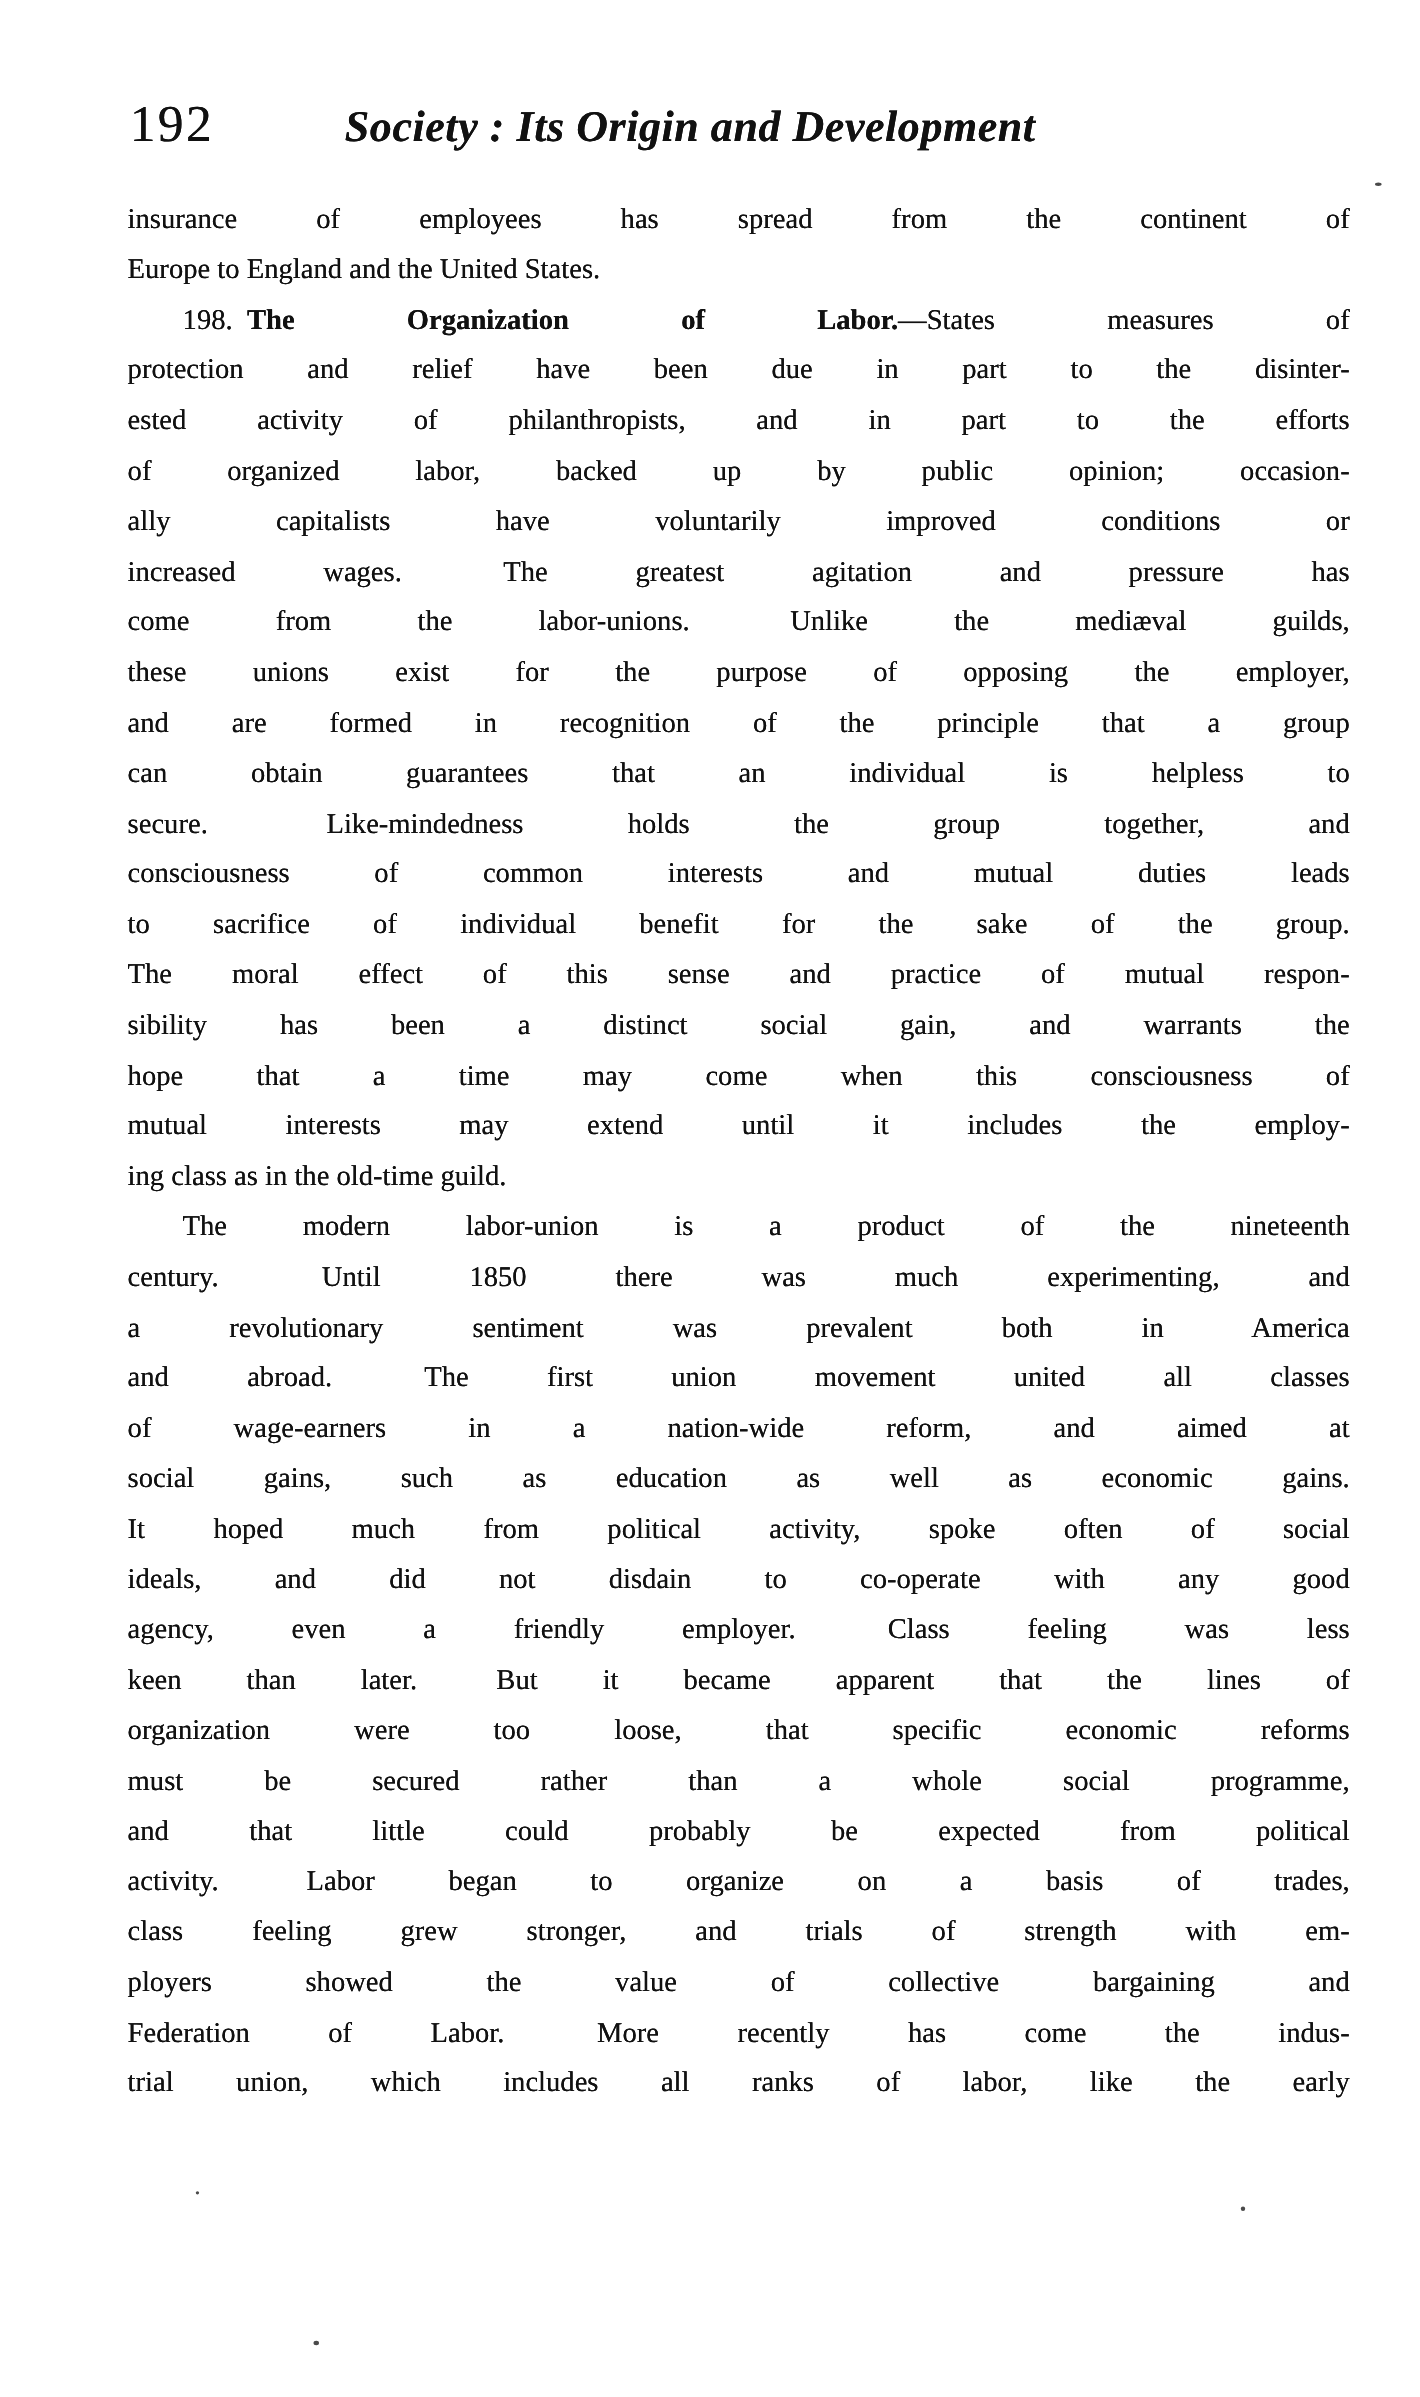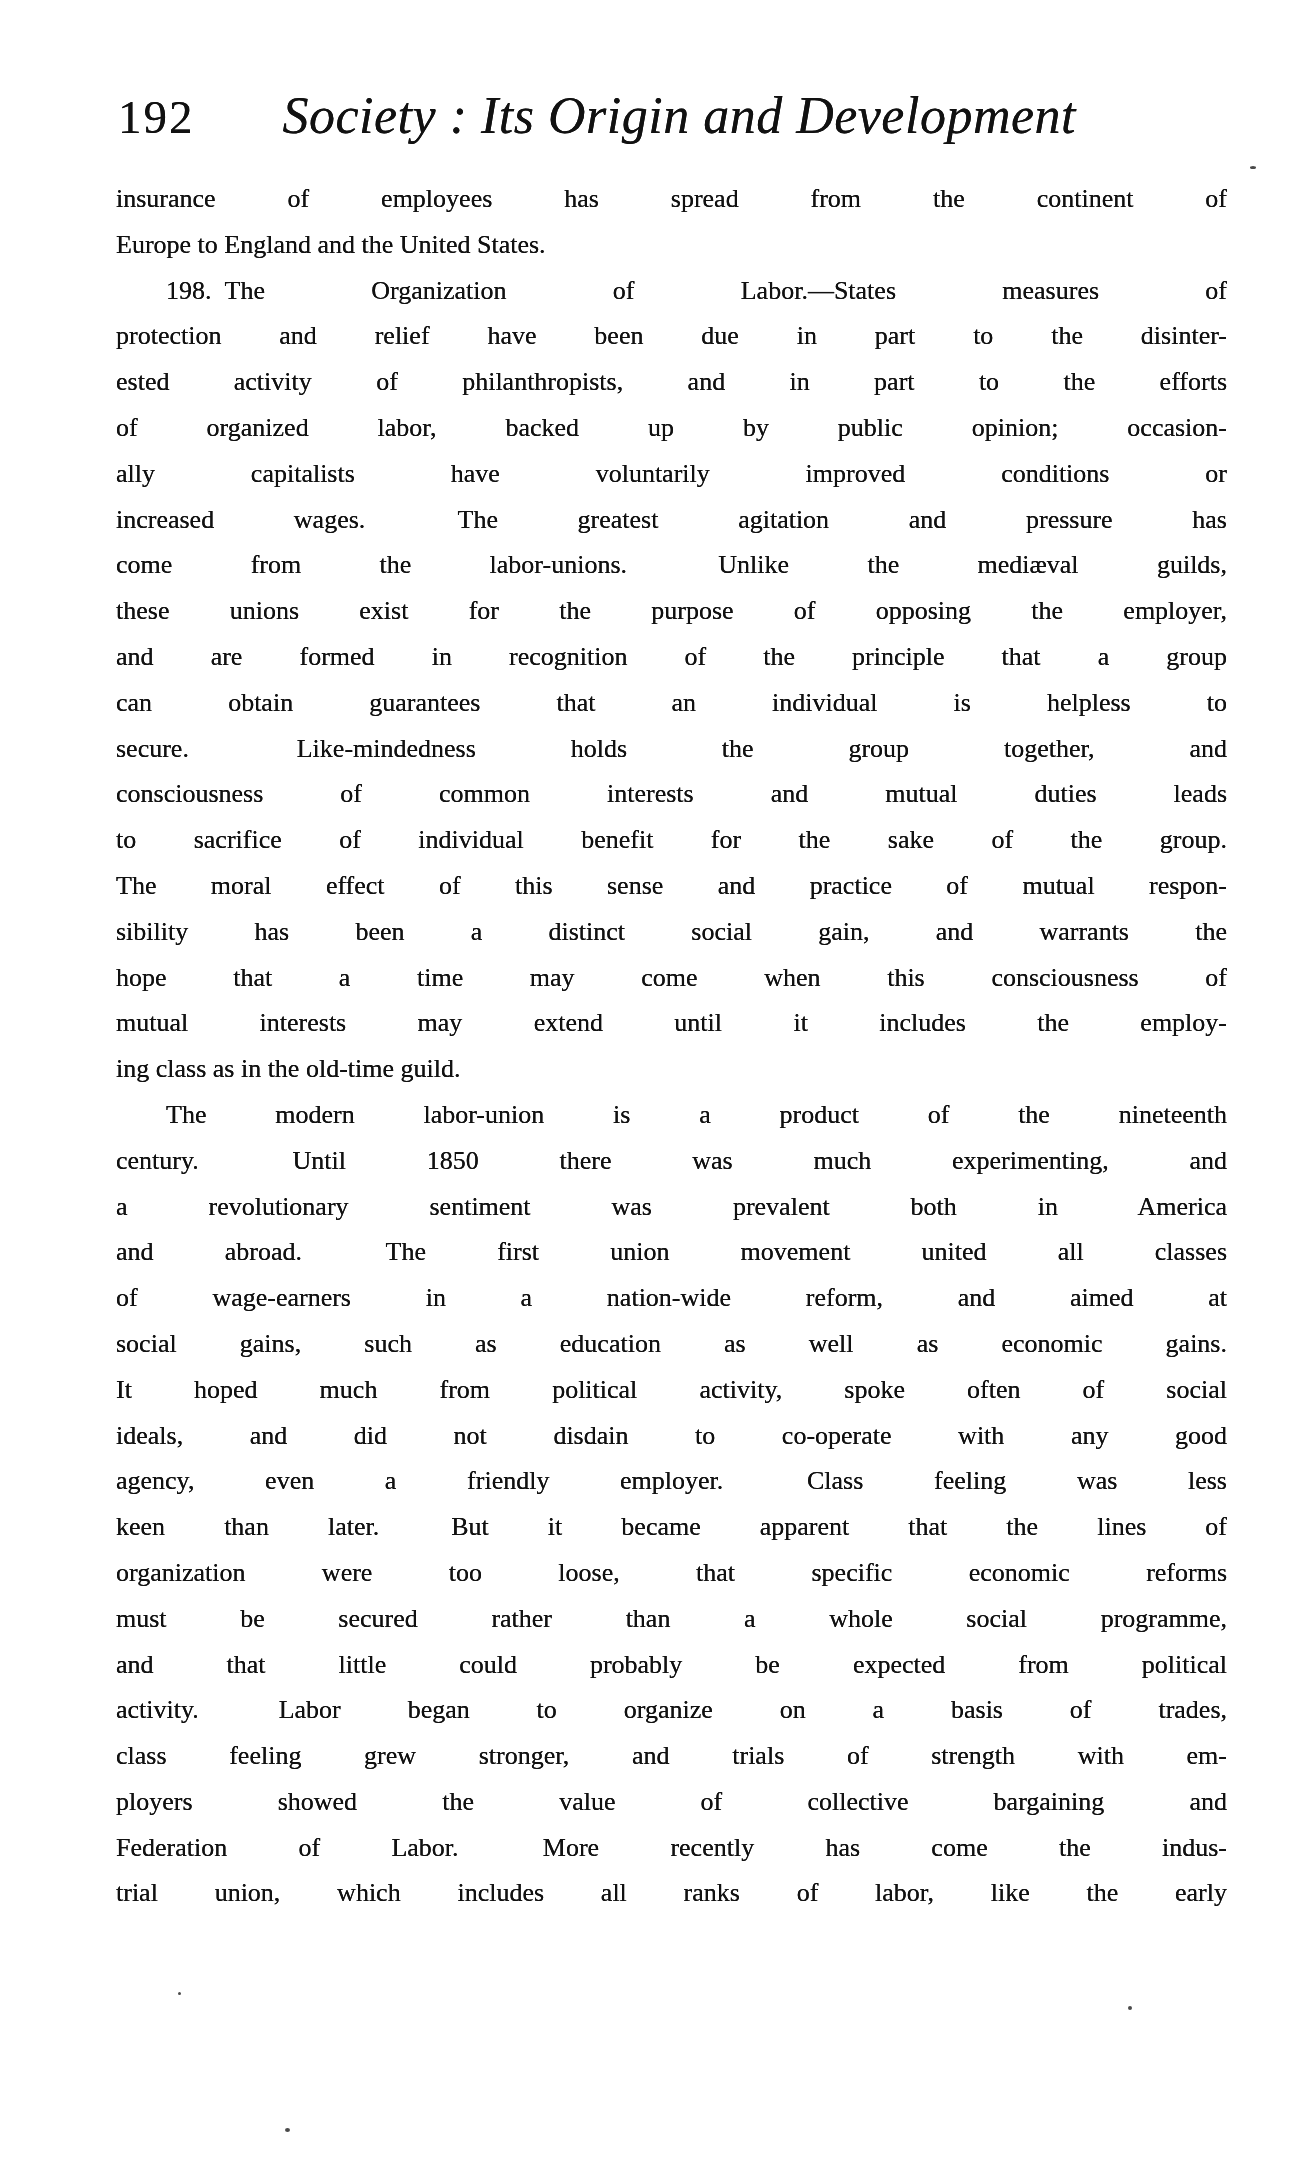--- a/index.html
+++ b/index.html
@@ -24,24 +24,24 @@
     text-shadow: 0 0 0.6px currentColor;
   }
   .pagenum {
     display: inline-block;
     font-weight: normal;
     font-size: 47px;
     letter-spacing: 2px;
   }
   .head-title {
     display: inline-block;
-    margin-left: 84px;
-    font-weight: normal;
+    margin-left: 115px;
+    font-weight: bold;
     font-style: italic;
-    font-size: 52px;
+    font-size: 40px;
     letter-spacing: 0.5px;
   }
   .textblock {
     position: absolute;
     left: 116px;
     top: 176px;
     width: 1111px;
     font-size: 26px;
     line-height: 45.8px;
     text-shadow: 0 0 0.6px currentColor;
@@ -51,21 +51,21 @@
     text-align-last: justify;
   }
   .line.plain {
     text-align: right;
     text-align-last: left;
   }
   .line.indent {
     text-indent: 50px;
   }
   .bold {
-    font-weight: normal;
+    font-weight: bold;
   }
   .speck {
     position: absolute;
     background: #2a2a2a;
     border-radius: 50%;
     opacity: 0.85;
   }
 </style>
 </head>
 <body style="--paper: #ffffff; --ink: #111111;">

